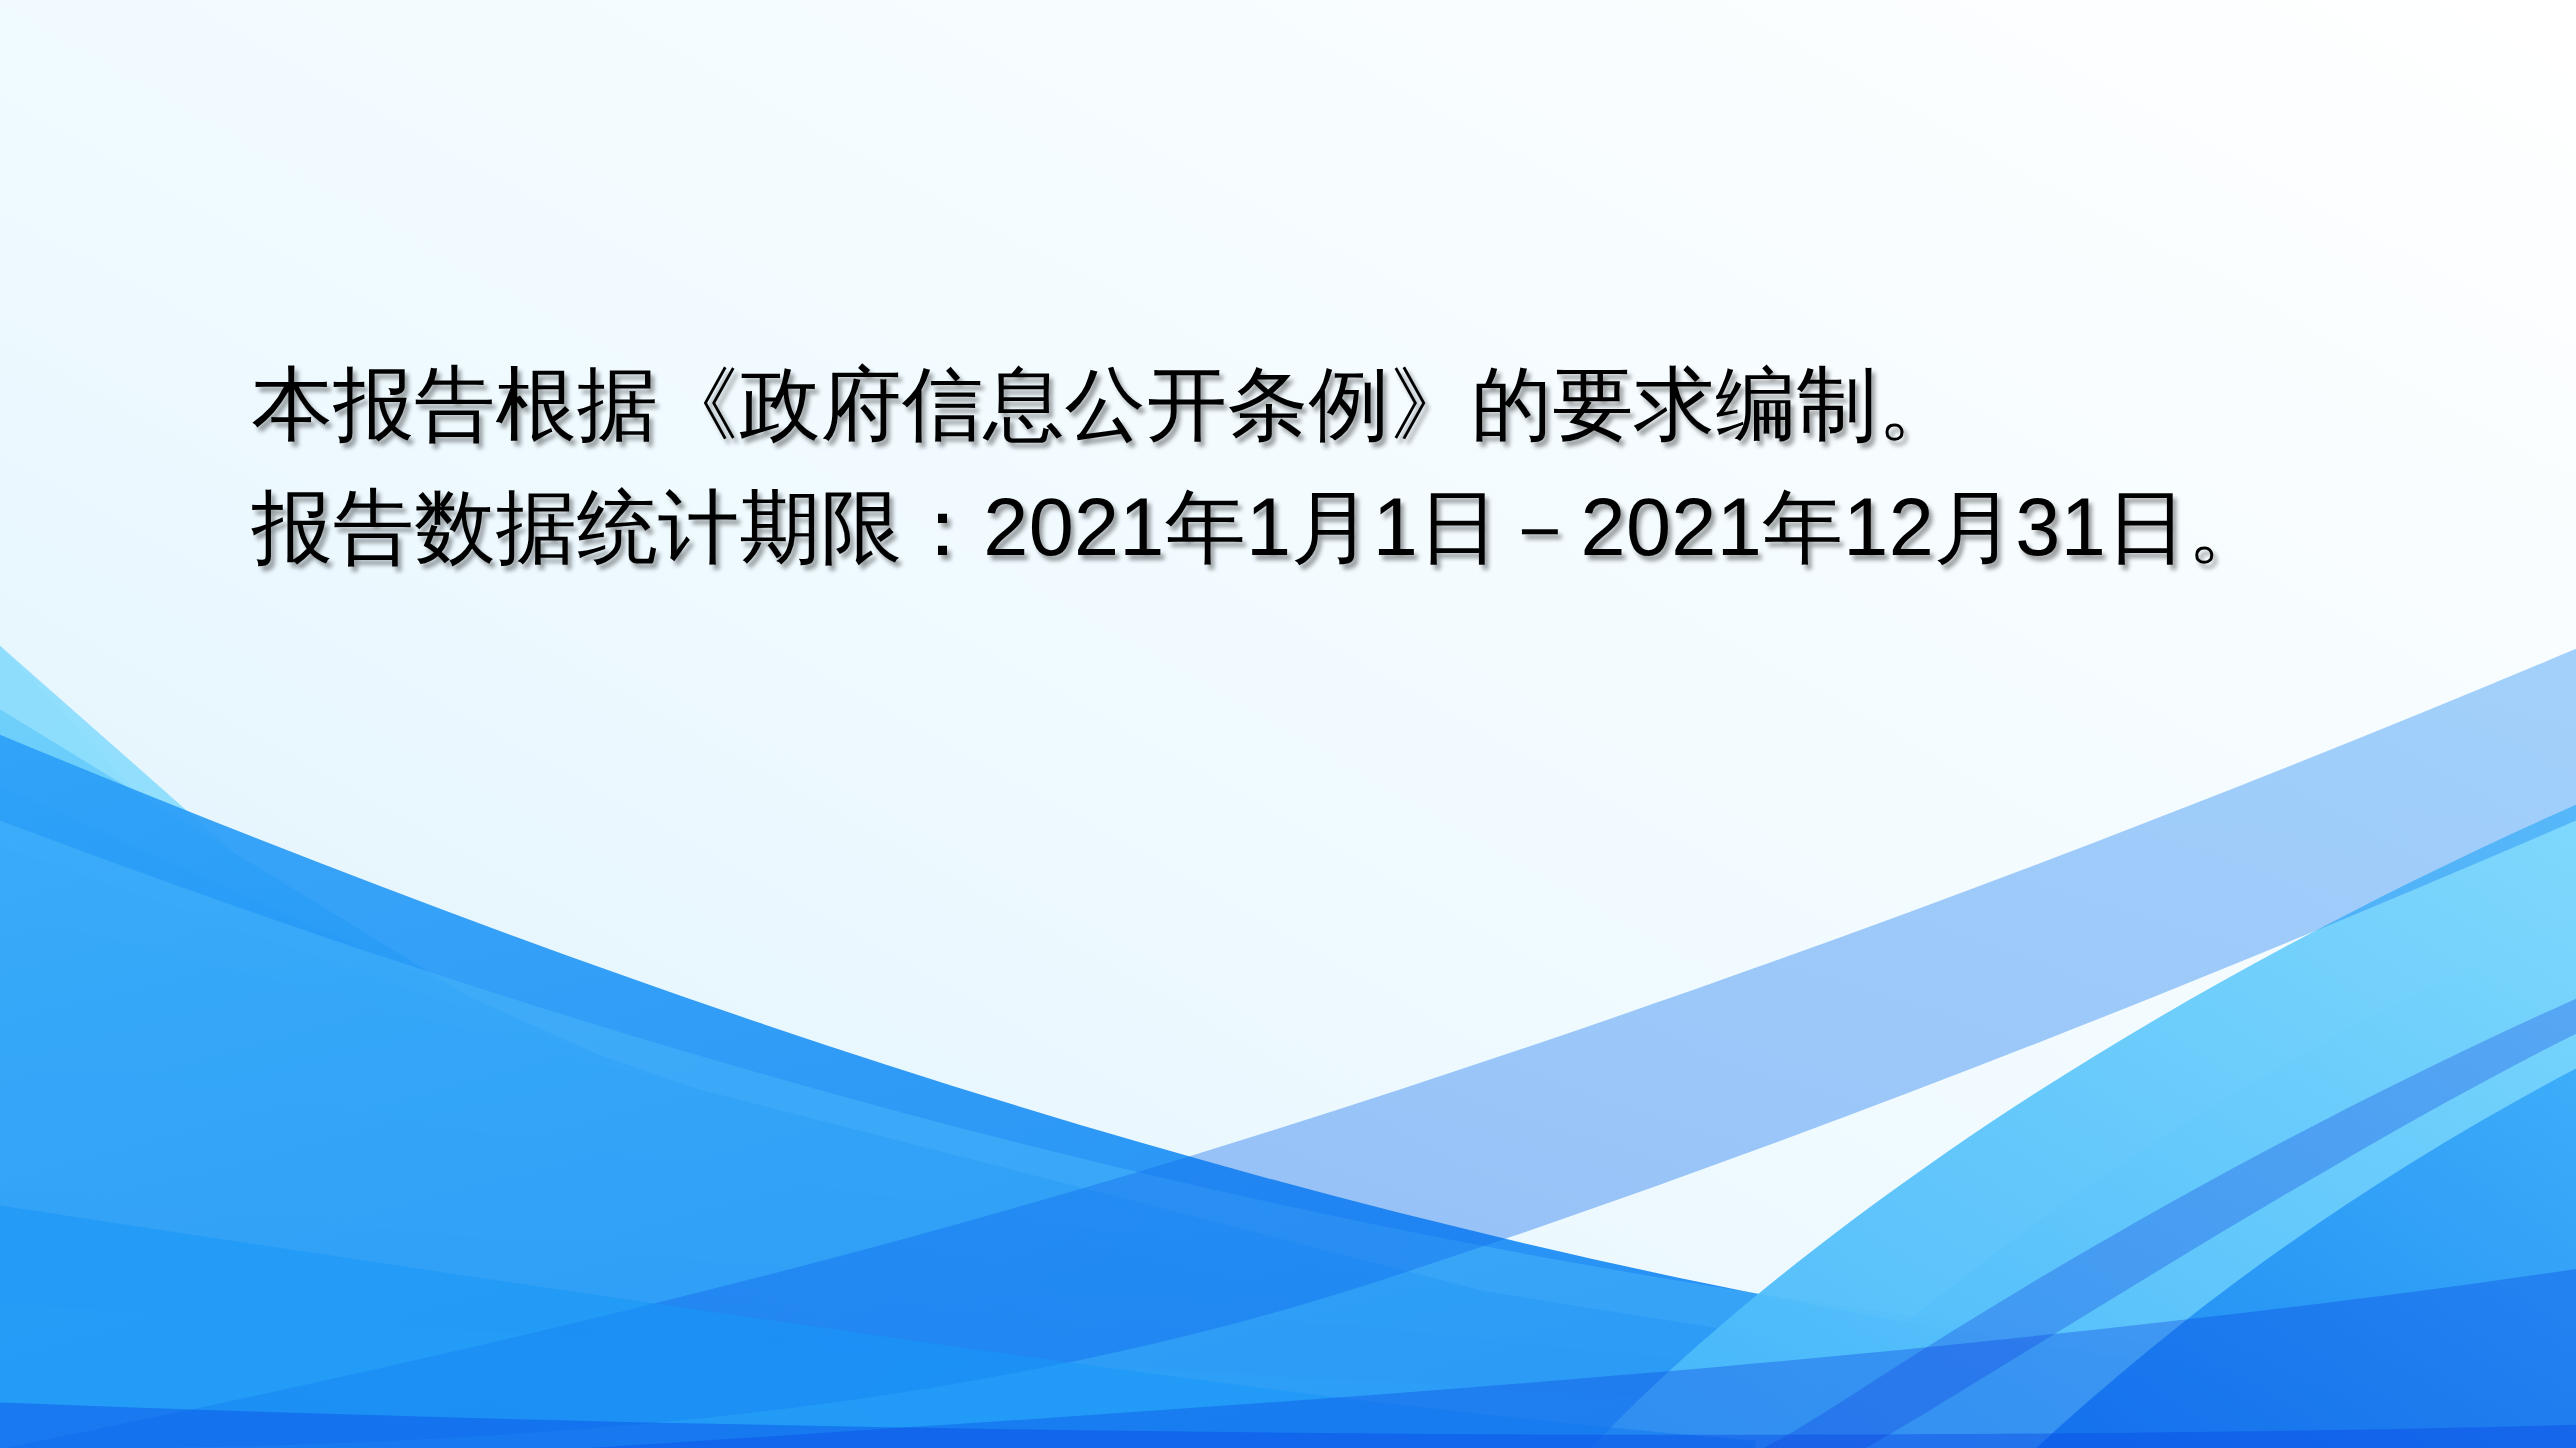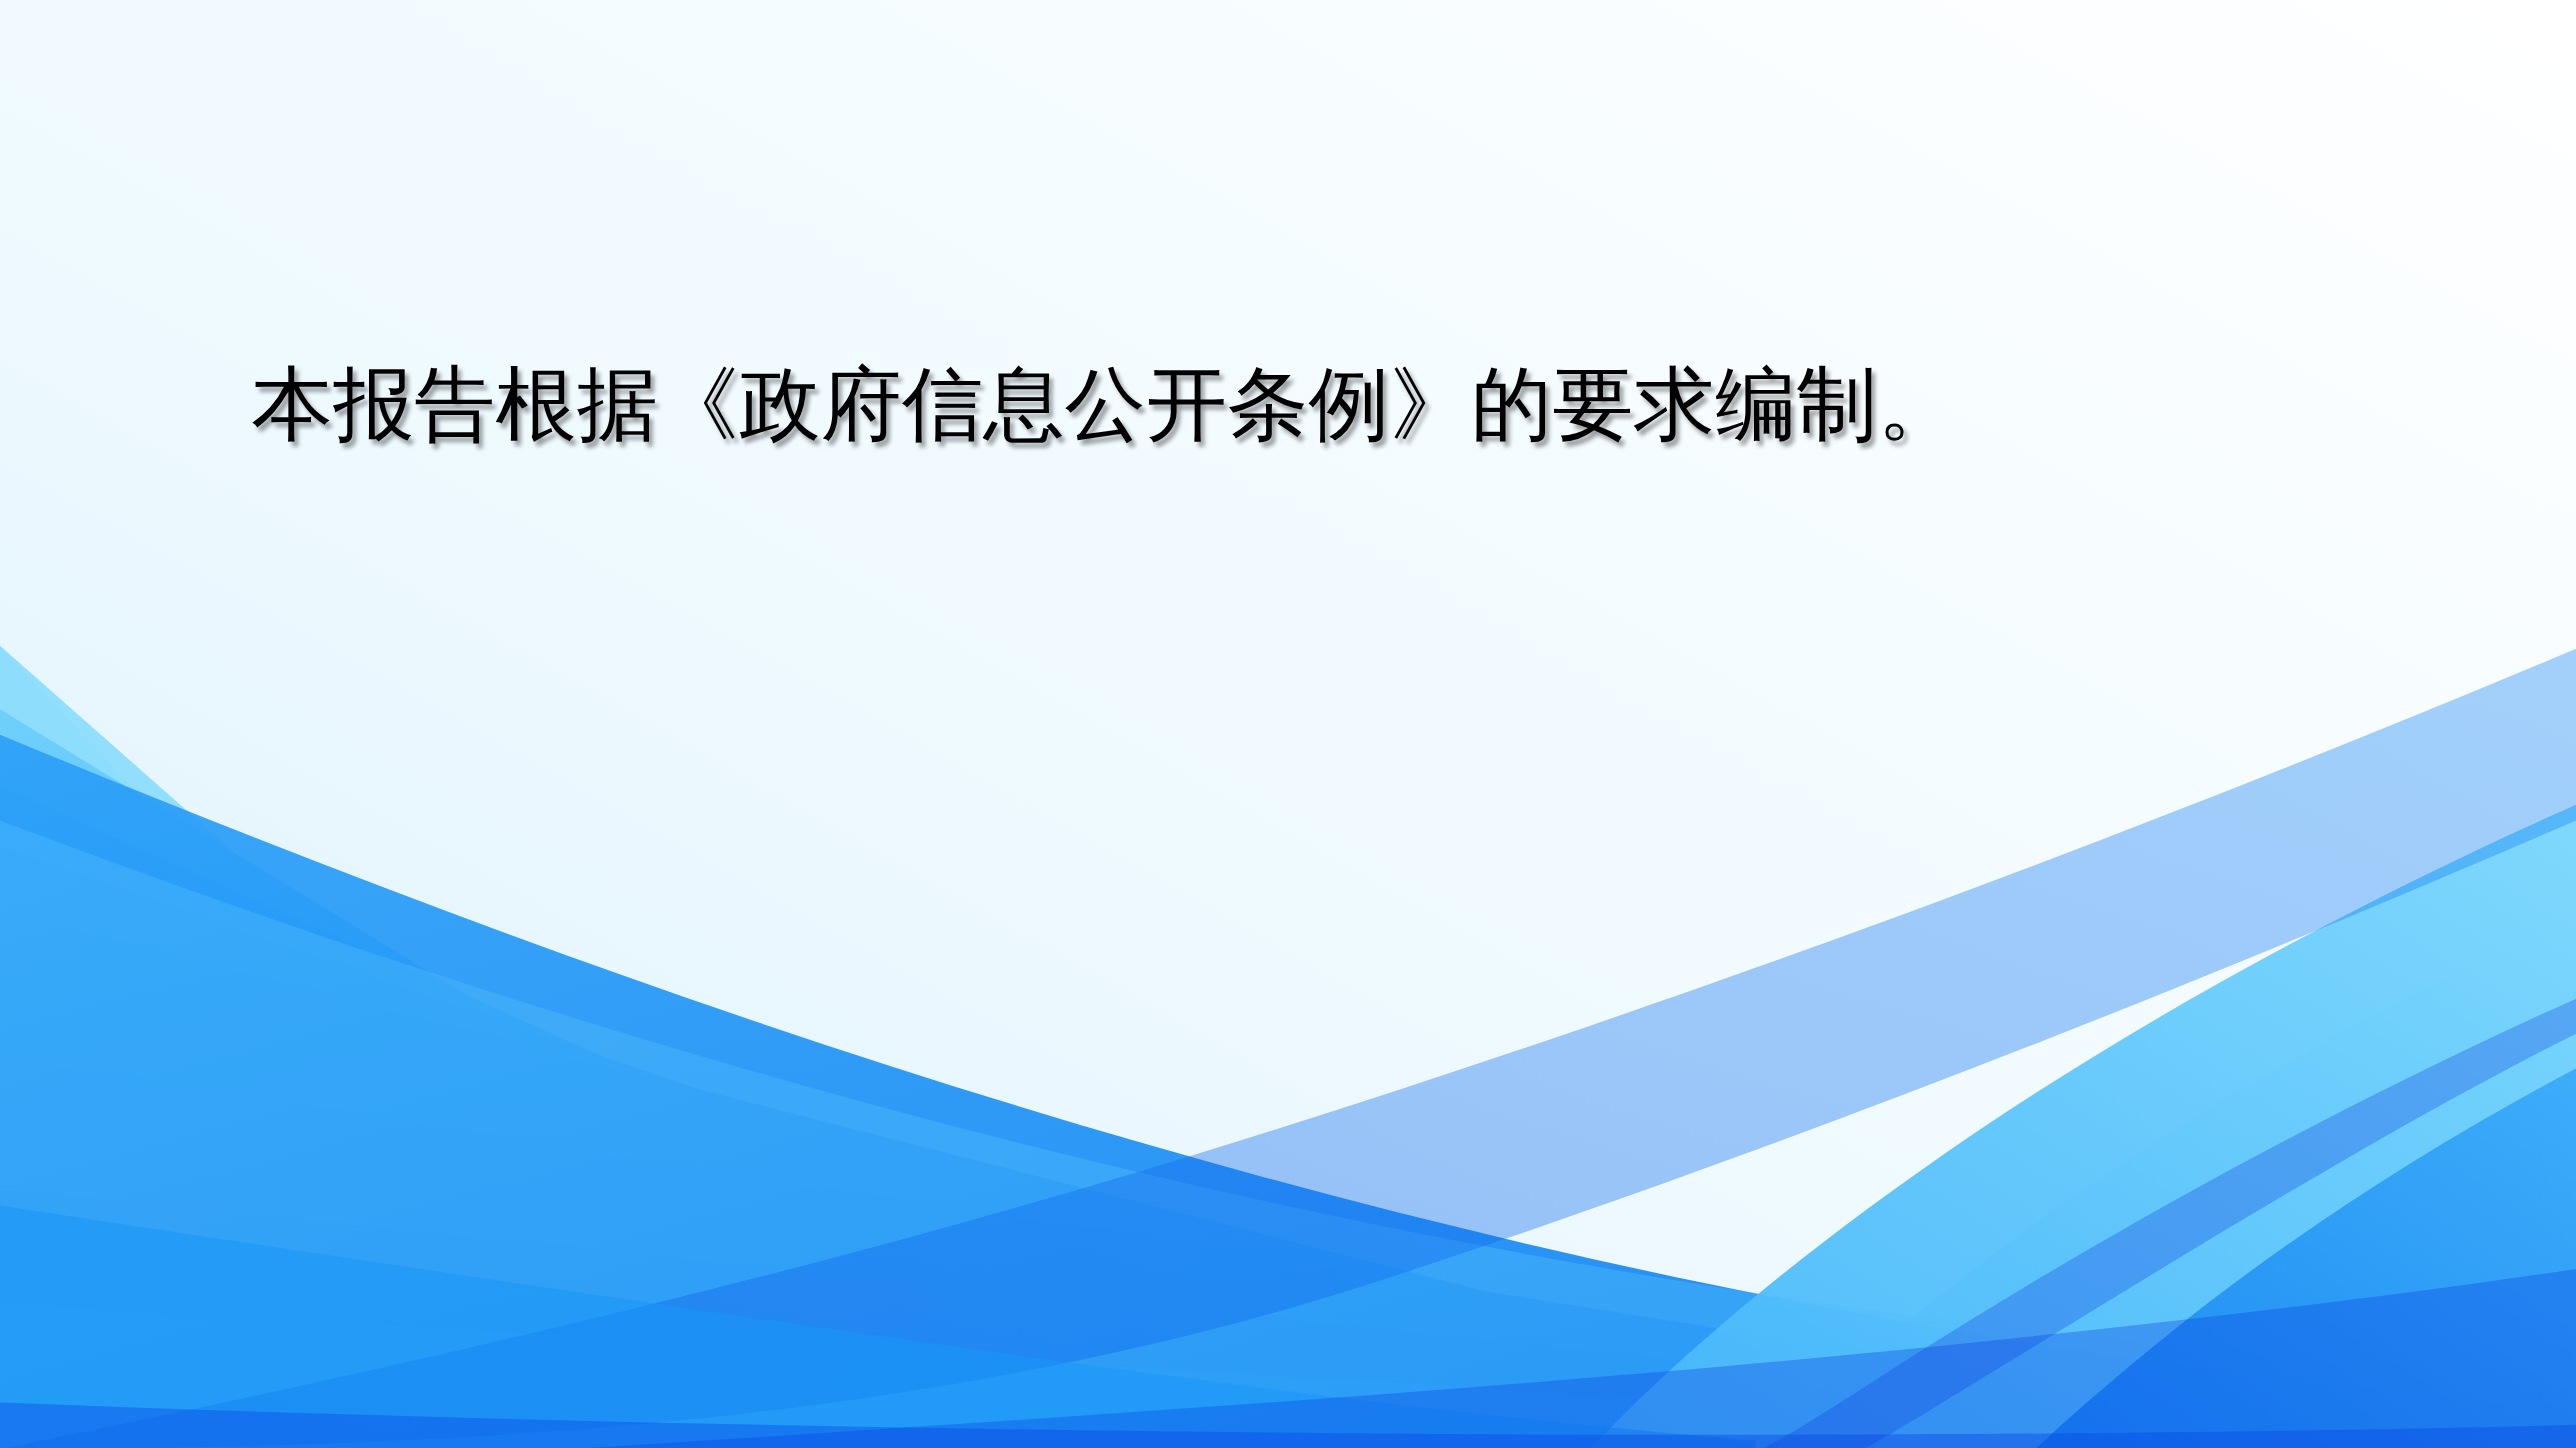--- a/index.html
+++ b/index.html
@@ -131,16 +131,17 @@
     <path fill="#1797f7" opacity="0.55" d="M0,1895 C520,1975 1060,2055 1560,2125 C1980,2185 2400,2235 2760,2265 L2760,2278 L0,2278 Z"></path>
 
     <path fill="#0b4fe6" opacity="0.45" d="M0,2205 C700,2232 1500,2250 2340,2255 C3000,2258 3620,2252 4050,2240 L4050,2278 L0,2278 Z"></path>
     <path fill="#0a46e2" opacity="0.35" d="M900,2278 C1500,2240 2200,2195 2800,2140 C3230,2100 3680,2050 4050,1995 L4050,2278 Z"></path>
 
     <path fill="#0c3fdf" opacity="0.30" d="M4050,1570 C3660,1745 3280,1955 2940,2175 C2870,2220 2810,2258 2770,2278 L2930,2278 C2990,2245 3070,2195 3160,2140 C3470,1950 3780,1760 4050,1625 Z"></path>
   </svg>
 
   <div id="body-text">
     <p class="para">　　本报告根据《政府信息公开条例》的要求编制。</p>
+    <p class="para">　　报告数据统计期限：2021年1月1日－2021年12月31日。</p>
   </div>
 
 </div>
 
 
 </body></html>

